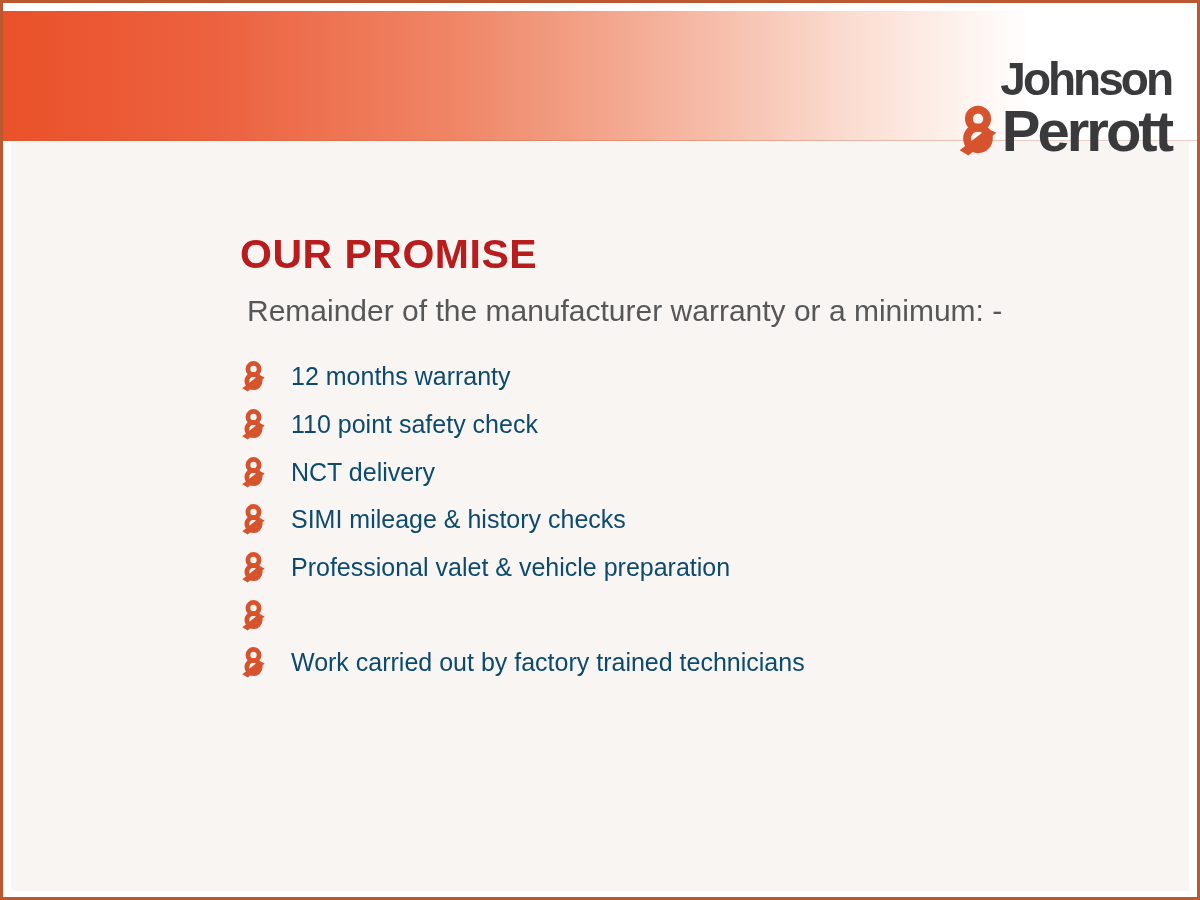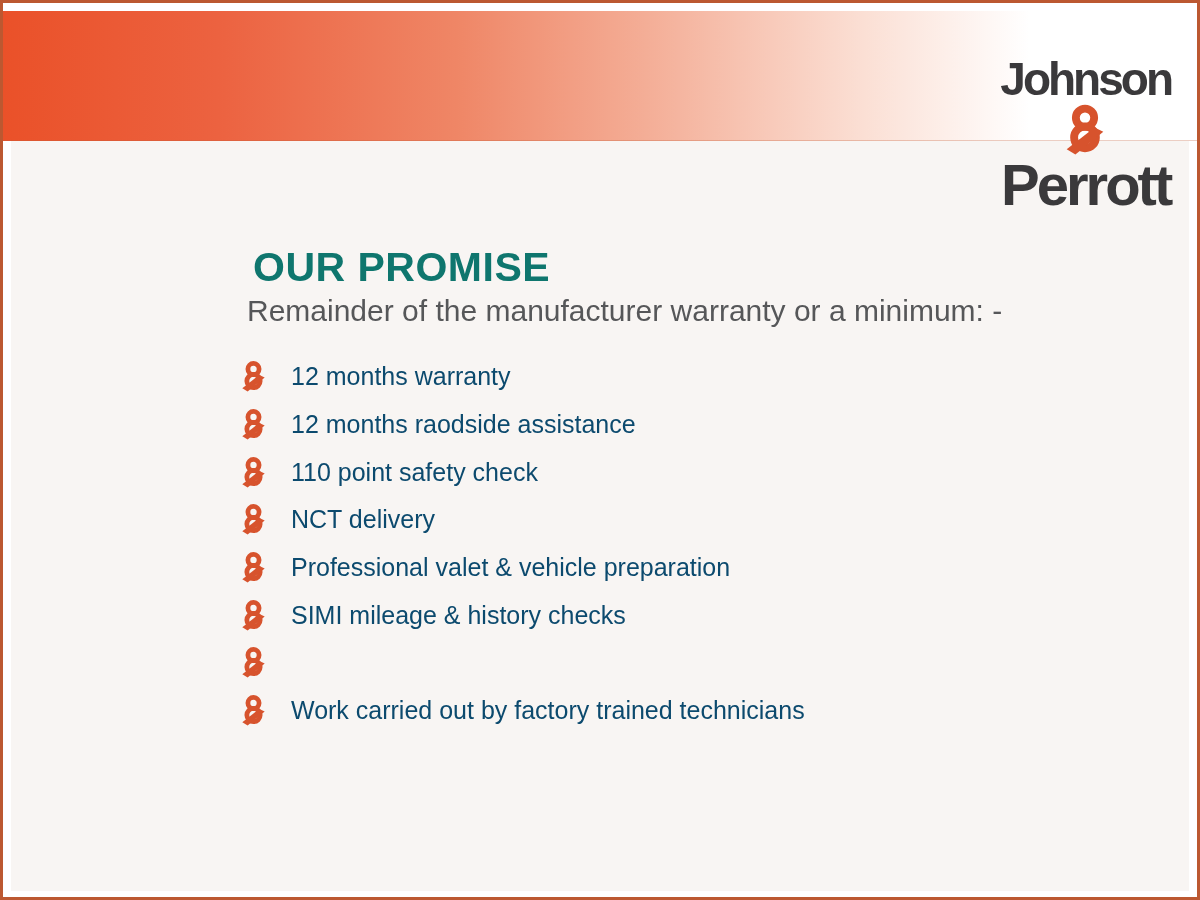--- a/index.html
+++ b/index.html
@@ -53,44 +53,43 @@
     line-height: 56px;
     font-weight: bold;
     letter-spacing: -3px;
     margin-top: 36px;
   }
   .logo .line2 {
     display: flex;
     justify-content: flex-end;
     align-items: center;
     margin-top: -4px;
-    flex-direction: column;
   }
   .logo .line2 .word {
     font-size: 58px;
     line-height: 56px;
     font-weight: bold;
     letter-spacing: -3px;
   }
   .logo .amp-mark {
     display: inline-block;
     width: 44px;
     height: 54px;
     margin-right: 2px;
   }
   
   .title {
     position: absolute;
     left: 237px;
     top: 228px;
-    margin: 13px;
+    margin: 0;
     font-size: 41px;
     font-weight: bold;
     letter-spacing: 0.5px;
-    color: #0f766e;
+    color: #b91c1c;
   }
   .subtitle {
     position: absolute;
     left: 244px;
     top: 291px;
     margin: 0;
     font-size: 30px;
     font-weight: normal;
     color: #565759;
   }
@@ -160,70 +159,60 @@
       <span class="item-label">12 months warranty</span>
     </li>
       <li>
       <span class="bullet">
         <svg viewBox="0 0 100 124" xmlns="http://www.w3.org/2000/svg">
           <circle cx="50" cy="34" r="21" fill="none" stroke="#d7532d" stroke-width="18"></circle>
           <circle cx="50" cy="79" r="25" fill="none" stroke="#d7532d" stroke-width="18"></circle>
           <polygon points="8,106 72,56 92,66 28,118" fill="#d7532d"></polygon>
         </svg>
       </span>
-      <span class="item-label">12 months raodside assistance</span>
-    </li>
-      <li>
-      <span class="bullet">
-        <svg viewBox="0 0 100 124" xmlns="http://www.w3.org/2000/svg">
-          <circle cx="50" cy="34" r="21" fill="none" stroke="#d7532d" stroke-width="18"></circle>
-          <circle cx="50" cy="79" r="25" fill="none" stroke="#d7532d" stroke-width="18"></circle>
-          <polygon points="8,106 72,56 92,66 28,118" fill="#d7532d"></polygon>
-        </svg>
-      </span>
       <span class="item-label">110 point safety check</span>
     </li>
       <li>
       <span class="bullet">
         <svg viewBox="0 0 100 124" xmlns="http://www.w3.org/2000/svg">
           <circle cx="50" cy="34" r="21" fill="none" stroke="#d7532d" stroke-width="18"></circle>
           <circle cx="50" cy="79" r="25" fill="none" stroke="#d7532d" stroke-width="18"></circle>
           <polygon points="8,106 72,56 92,66 28,118" fill="#d7532d"></polygon>
         </svg>
       </span>
       <span class="item-label">NCT delivery</span>
     </li>
       <li>
       <span class="bullet">
         <svg viewBox="0 0 100 124" xmlns="http://www.w3.org/2000/svg">
           <circle cx="50" cy="34" r="21" fill="none" stroke="#d7532d" stroke-width="18"></circle>
           <circle cx="50" cy="79" r="25" fill="none" stroke="#d7532d" stroke-width="18"></circle>
           <polygon points="8,106 72,56 92,66 28,118" fill="#d7532d"></polygon>
         </svg>
       </span>
+      <span class="item-label">SIMI mileage &amp; history checks</span>
+    </li>
+      <li>
+      <span class="bullet">
+        <svg viewBox="0 0 100 124" xmlns="http://www.w3.org/2000/svg">
+          <circle cx="50" cy="34" r="21" fill="none" stroke="#d7532d" stroke-width="18"></circle>
+          <circle cx="50" cy="79" r="25" fill="none" stroke="#d7532d" stroke-width="18"></circle>
+          <polygon points="8,106 72,56 92,66 28,118" fill="#d7532d"></polygon>
+        </svg>
+      </span>
       <span class="item-label">Professional valet &amp; vehicle preparation</span>
     </li>
       <li>
       <span class="bullet">
         <svg viewBox="0 0 100 124" xmlns="http://www.w3.org/2000/svg">
           <circle cx="50" cy="34" r="21" fill="none" stroke="#d7532d" stroke-width="18"></circle>
           <circle cx="50" cy="79" r="25" fill="none" stroke="#d7532d" stroke-width="18"></circle>
           <polygon points="8,106 72,56 92,66 28,118" fill="#d7532d"></polygon>
         </svg>
       </span>
-      <span class="item-label">SIMI mileage &amp; history checks</span>
-    </li>
-      <li>
-      <span class="bullet">
-        <svg viewBox="0 0 100 124" xmlns="http://www.w3.org/2000/svg">
-          <circle cx="50" cy="34" r="21" fill="none" stroke="#d7532d" stroke-width="18"></circle>
-          <circle cx="50" cy="79" r="25" fill="none" stroke="#d7532d" stroke-width="18"></circle>
-          <polygon points="8,106 72,56 92,66 28,118" fill="#d7532d"></polygon>
-        </svg>
-      </span>
     </li>
       <li>
       <span class="bullet">
         <svg viewBox="0 0 100 124" xmlns="http://www.w3.org/2000/svg">
           <circle cx="50" cy="34" r="21" fill="none" stroke="#d7532d" stroke-width="18"></circle>
           <circle cx="50" cy="79" r="25" fill="none" stroke="#d7532d" stroke-width="18"></circle>
           <polygon points="8,106 72,56 92,66 28,118" fill="#d7532d"></polygon>
         </svg>
       </span>
       <span class="item-label">Work carried out by factory trained technicians</span>

